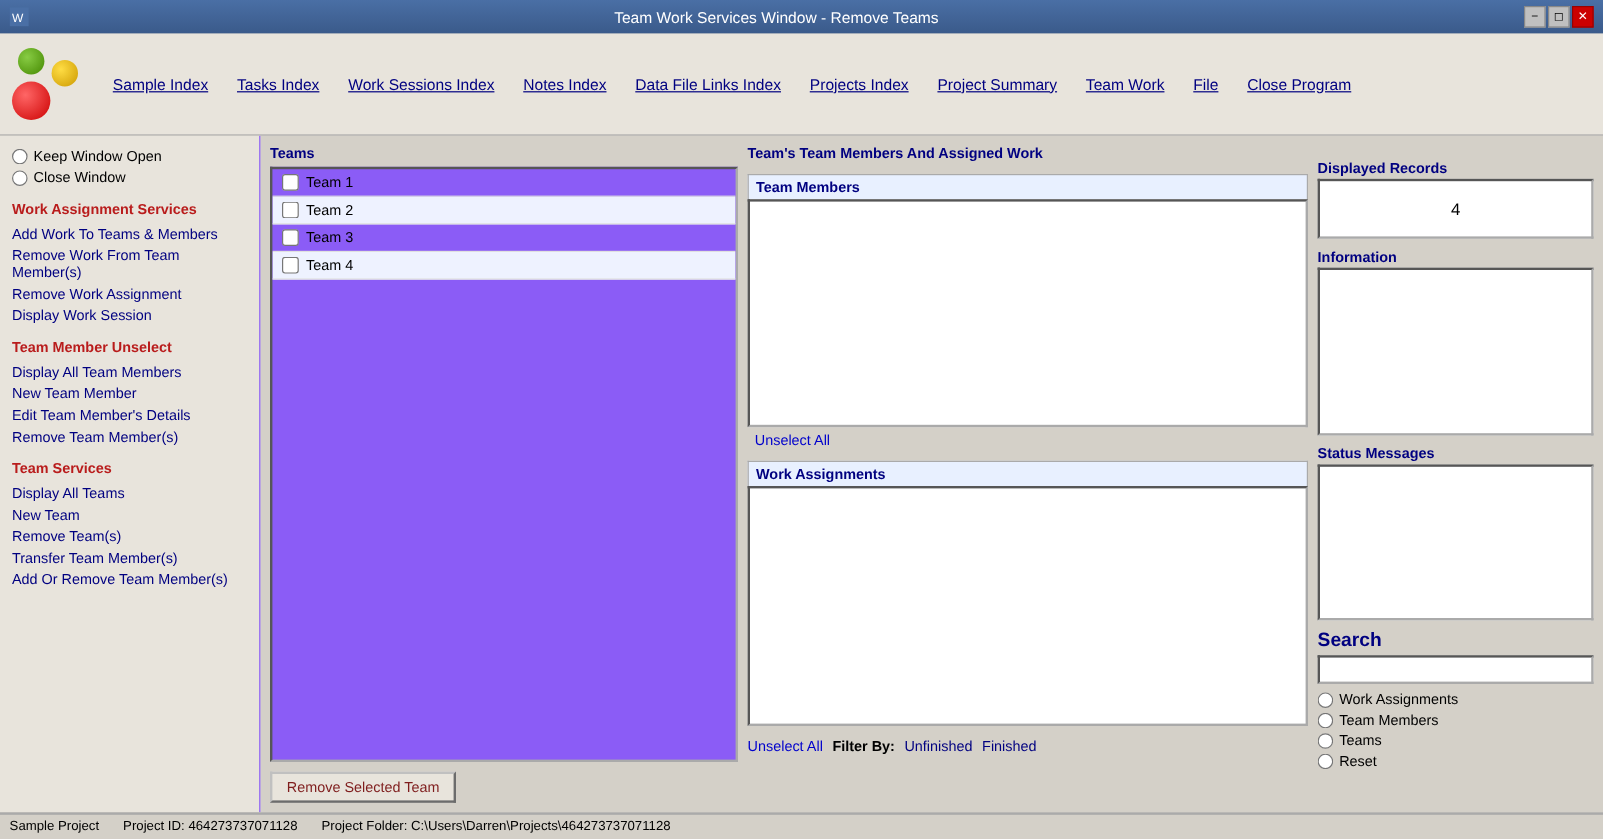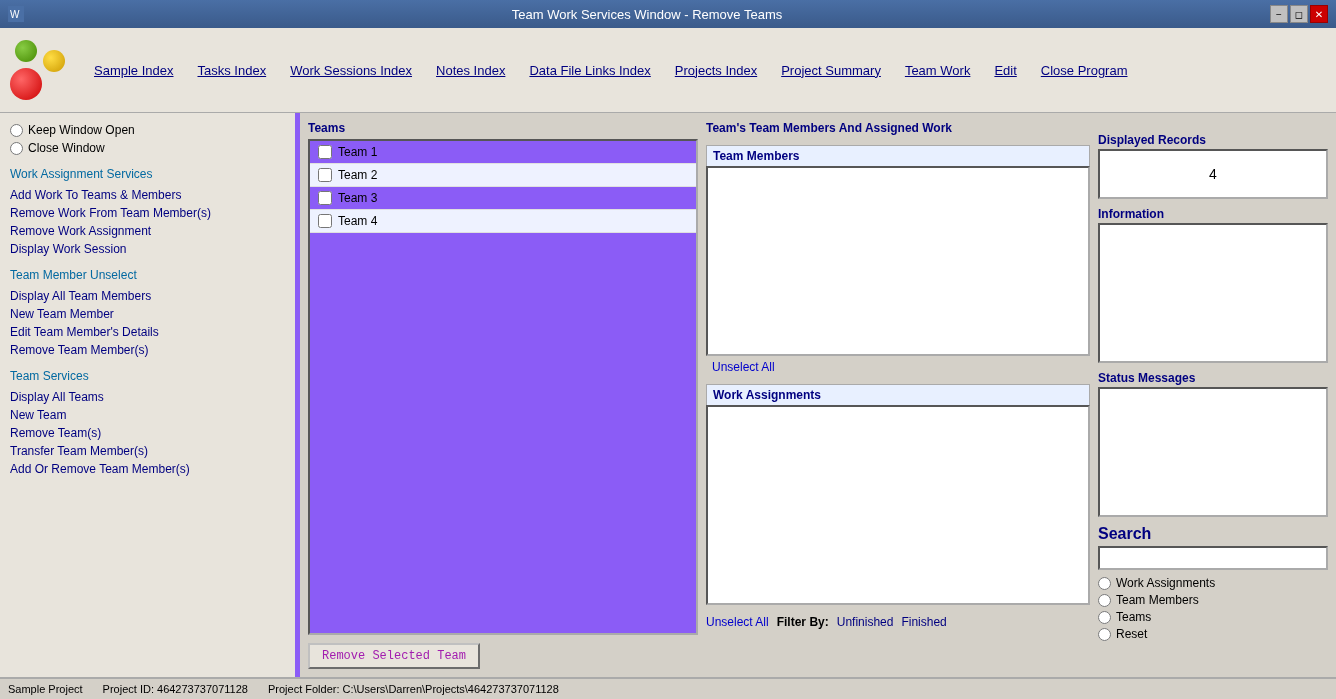--- a/index.html
+++ b/index.html
@@ -125,40 +125,40 @@
 
     
     .main-content {
       display: flex;
       flex: 1;
       overflow: hidden;
     }
 
     
     .sidebar {
-      width: 300px;
+      width: 217px;
       background: #e8e4dc;
-      border-right: 5px solid #8b5cf6;
+      border-right: 1px solid #8b5cf6;
       padding: 10px;
       overflow-y: auto;
       flex-shrink: 0;
     }
     .sidebar-radio-group {
       margin-bottom: 12px;
     }
     .sidebar-radio-item {
       display: flex;
       align-items: center;
       gap: 5px;
       margin-bottom: 4px;
       cursor: pointer;
     }
     .sidebar-section-title {
-      color: #0369a1;
-      font-weight: normal;
+      color: #b91c1c;
+      font-weight: bold;
       font-size: 12px;
       margin: 10px 0 5px 0;
     }
     .sidebar-link {
       color: #000080;
       text-decoration: none;
       cursor: pointer;
       display: block;
       padding: 2px 0;
       font-size: 12px;
@@ -207,23 +207,22 @@
       width: 14px;
       height: 14px;
     }
     .remove-btn {
       margin-top: 8px;
       padding: 4px 12px;
       background: #e8e4dc;
       border: 2px outset #c0c0c0;
       cursor: pointer;
       font-size: 12px;
-      color: #a21caf;
+      color: #7f1d1d;
       align-self: flex-start;
-      font-family: Liberation Mono, monospace;
     }
 
     
     .team-detail-panel {
       flex: 1;
       display: flex;
       flex-direction: column;
       gap: 6px;
     }
     .sub-panel {
@@ -397,21 +396,21 @@
   </div>
   <nav class="menu-nav">
     <span class="menu-item">Sample Index</span>
     <span class="menu-item">Tasks Index</span>
     <span class="menu-item">Work Sessions Index</span>
     <span class="menu-item">Notes Index</span>
     <span class="menu-item">Data File Links Index</span>
     <span class="menu-item">Projects Index</span>
     <span class="menu-item">Project Summary</span>
     <span class="menu-item">Team Work</span>
-    <span class="menu-item">Edit</span>
+    <span class="menu-item">File</span>
     <span class="menu-item">Close Program</span>
   </nav>
 </div>
 
 <div class="main-content">
 
   <div class="sidebar">
     <div class="sidebar-radio-group">
       <label class="sidebar-radio-item">
         <input type="radio" name="window-option" style="">

